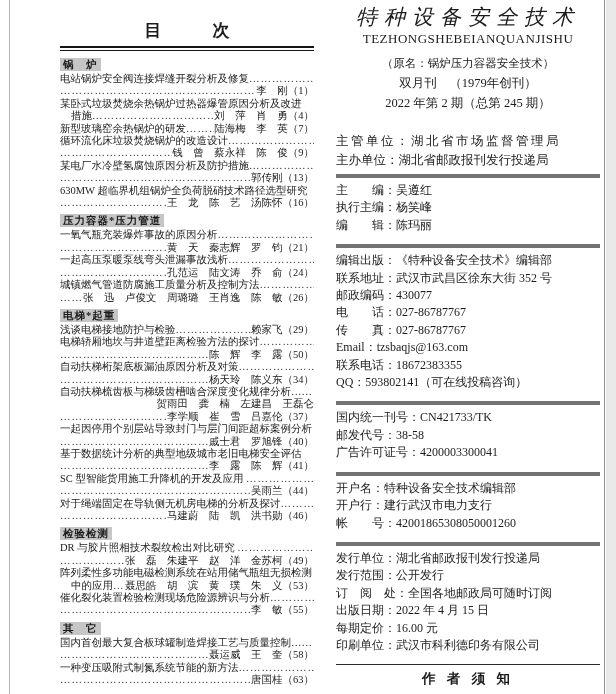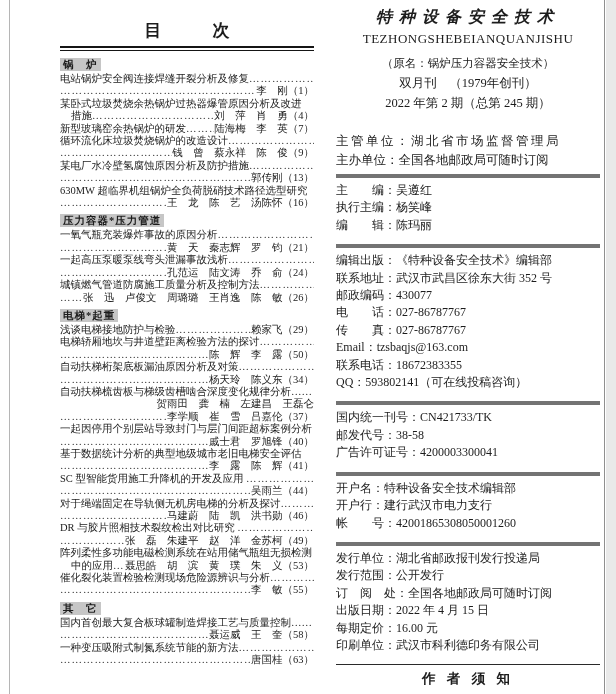--- a/index.html
+++ b/index.html
@@ -24,21 +24,21 @@
   .toc-line.indent{padding-left:11px;}
   .toc-line.center{justify-content:flex-end;}
   .toc-line .t{white-space:pre;}
   .toc-line .leader{flex:1 1 auto;min-width:0;overflow:hidden;white-space:nowrap;color:#2a2a2a;}
   .toc-line .leader::after{content:"……………………………………………………………………";letter-spacing:1px;}
   .toc-line .tail{margin-left:auto;white-space:pre;}
 
   
   .journal-col{position:absolute;left:336px;top:6px;width:264px;height:684px;overflow:hidden;}
   .jc{text-align:center;}
-  .journal-title{font-size:16px;font-weight:bold;font-style:italic;letter-spacing:7px;line-height:22px;white-space:pre;}
+  .journal-title{font-size:21px;font-weight:normal;font-style:italic;letter-spacing:7px;line-height:22px;white-space:pre;}
   .journal-pinyin{font-size:13px;letter-spacing:0.5px;line-height:20px;margin-top:1px;}
   .journal-former{font-size:11.5px;line-height:18px;margin-top:5px;}
   .journal-frequency{font-size:12.5px;line-height:18px;margin-top:2px;white-space:pre;}
   .journal-issue{font-size:12.5px;line-height:18px;margin-top:2px;}
   .journal-host{font-size:12.5px;line-height:18.5px;white-space:pre;}
   .journal-host.spread{letter-spacing:2.5px;}
   .host-wrap{margin-top:20px;}
   .info-block{border-top:4px solid #737373;margin-top:5px;padding:4px 0 5px;}
   .info-line{font-size:12px;line-height:17.4px;white-space:pre;}
   .notice{border-top:1px solid #2a2a2a;border-bottom:1px solid #2a2a2a;margin-top:5px;padding:5px 1px 7px;}
@@ -189,20 +189,21 @@
         <div class="toc-line">
           <span class="t">对于绳端固定在导轨侧无机房电梯的分析及探讨</span>
           <span class="leader"></span>
         </div>
         <div class="toc-line">
           <span class="leader"></span>
           <span class="tail">马建蔚　陆　凯　洪书勋（46）</span>
         </div>
       </div>
       <div class="toc-section">
+        <div class="section-header-row"><span class="section-header">检验检测</span></div>
         <div class="toc-line">
           <span class="t">DR 与胶片照相技术裂纹检出对比研究 </span>
           <span class="leader"></span>
         </div>
         <div class="toc-line">
           <span class="leader"></span>
           <span class="tail">张　磊　朱建平　赵　洋　金苏柯（49）</span>
         </div>
         <div class="toc-line">
           <span class="t">阵列柔性多功能电磁检测系统在站用储气瓶组无损检测</span>
@@ -243,21 +244,21 @@
 </div>
 
 <div class="journal-col">
   <div class="jc journal-title">特种设备安全技术</div>
   <div class="jc journal-pinyin">TEZHONGSHEBEIANQUANJISHU</div>
   <div class="jc journal-former">（原名：锅炉压力容器安全技术）</div>
   <div class="jc journal-frequency">双月刊　（1979年创刊）</div>
   <div class="jc journal-issue">2022 年第 2 期（总第 245 期）</div>
   <div class="host-wrap">
     <div class="journal-host spread">主管单位：湖北省市场监督管理局</div>
-    <div class="journal-host">主办单位：全国各地邮政局可随时订阅</div>
+    <div class="journal-host">主办单位：湖北省邮政报刊发行投递局</div>
   </div>
   <div>
       <div class="info-block">
         <div class="info-line">主　　编：吴遵红</div>
         <div class="info-line">执行主编：杨笑峰</div>
         <div class="info-line">编　　辑：陈玛丽</div>
       </div>
       <div class="info-block">
         <div class="info-line">编辑出版：《特种设备安全技术》编辑部</div>
         <div class="info-line">联系地址：武汉市武昌区徐东大街 352 号</div>

